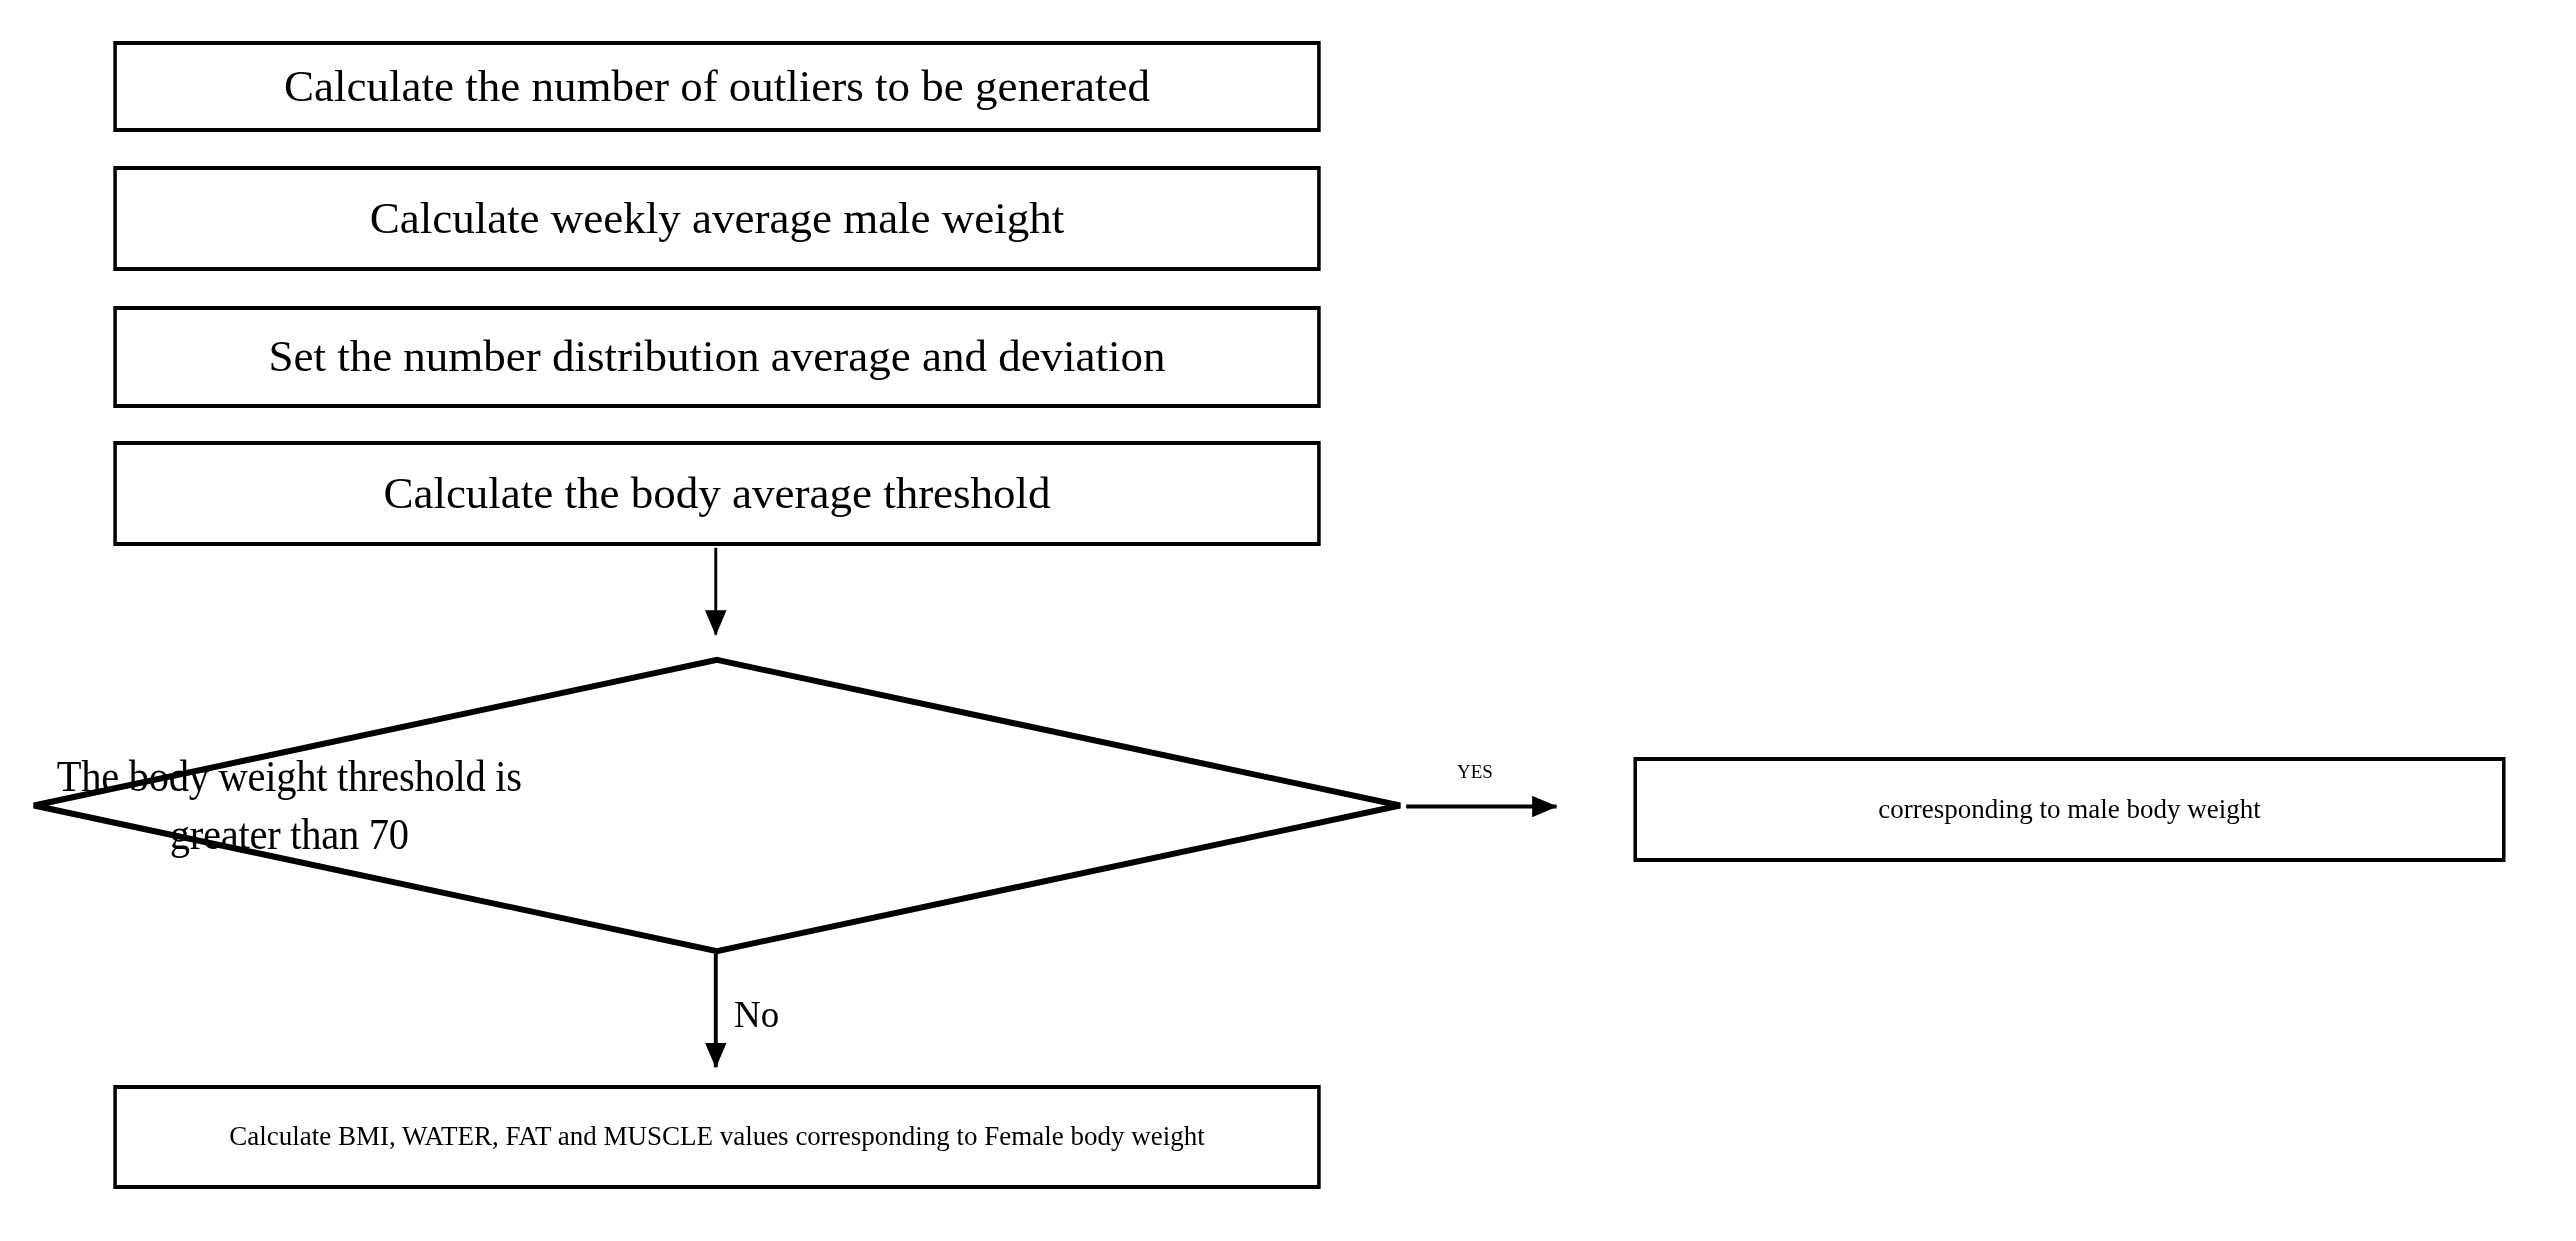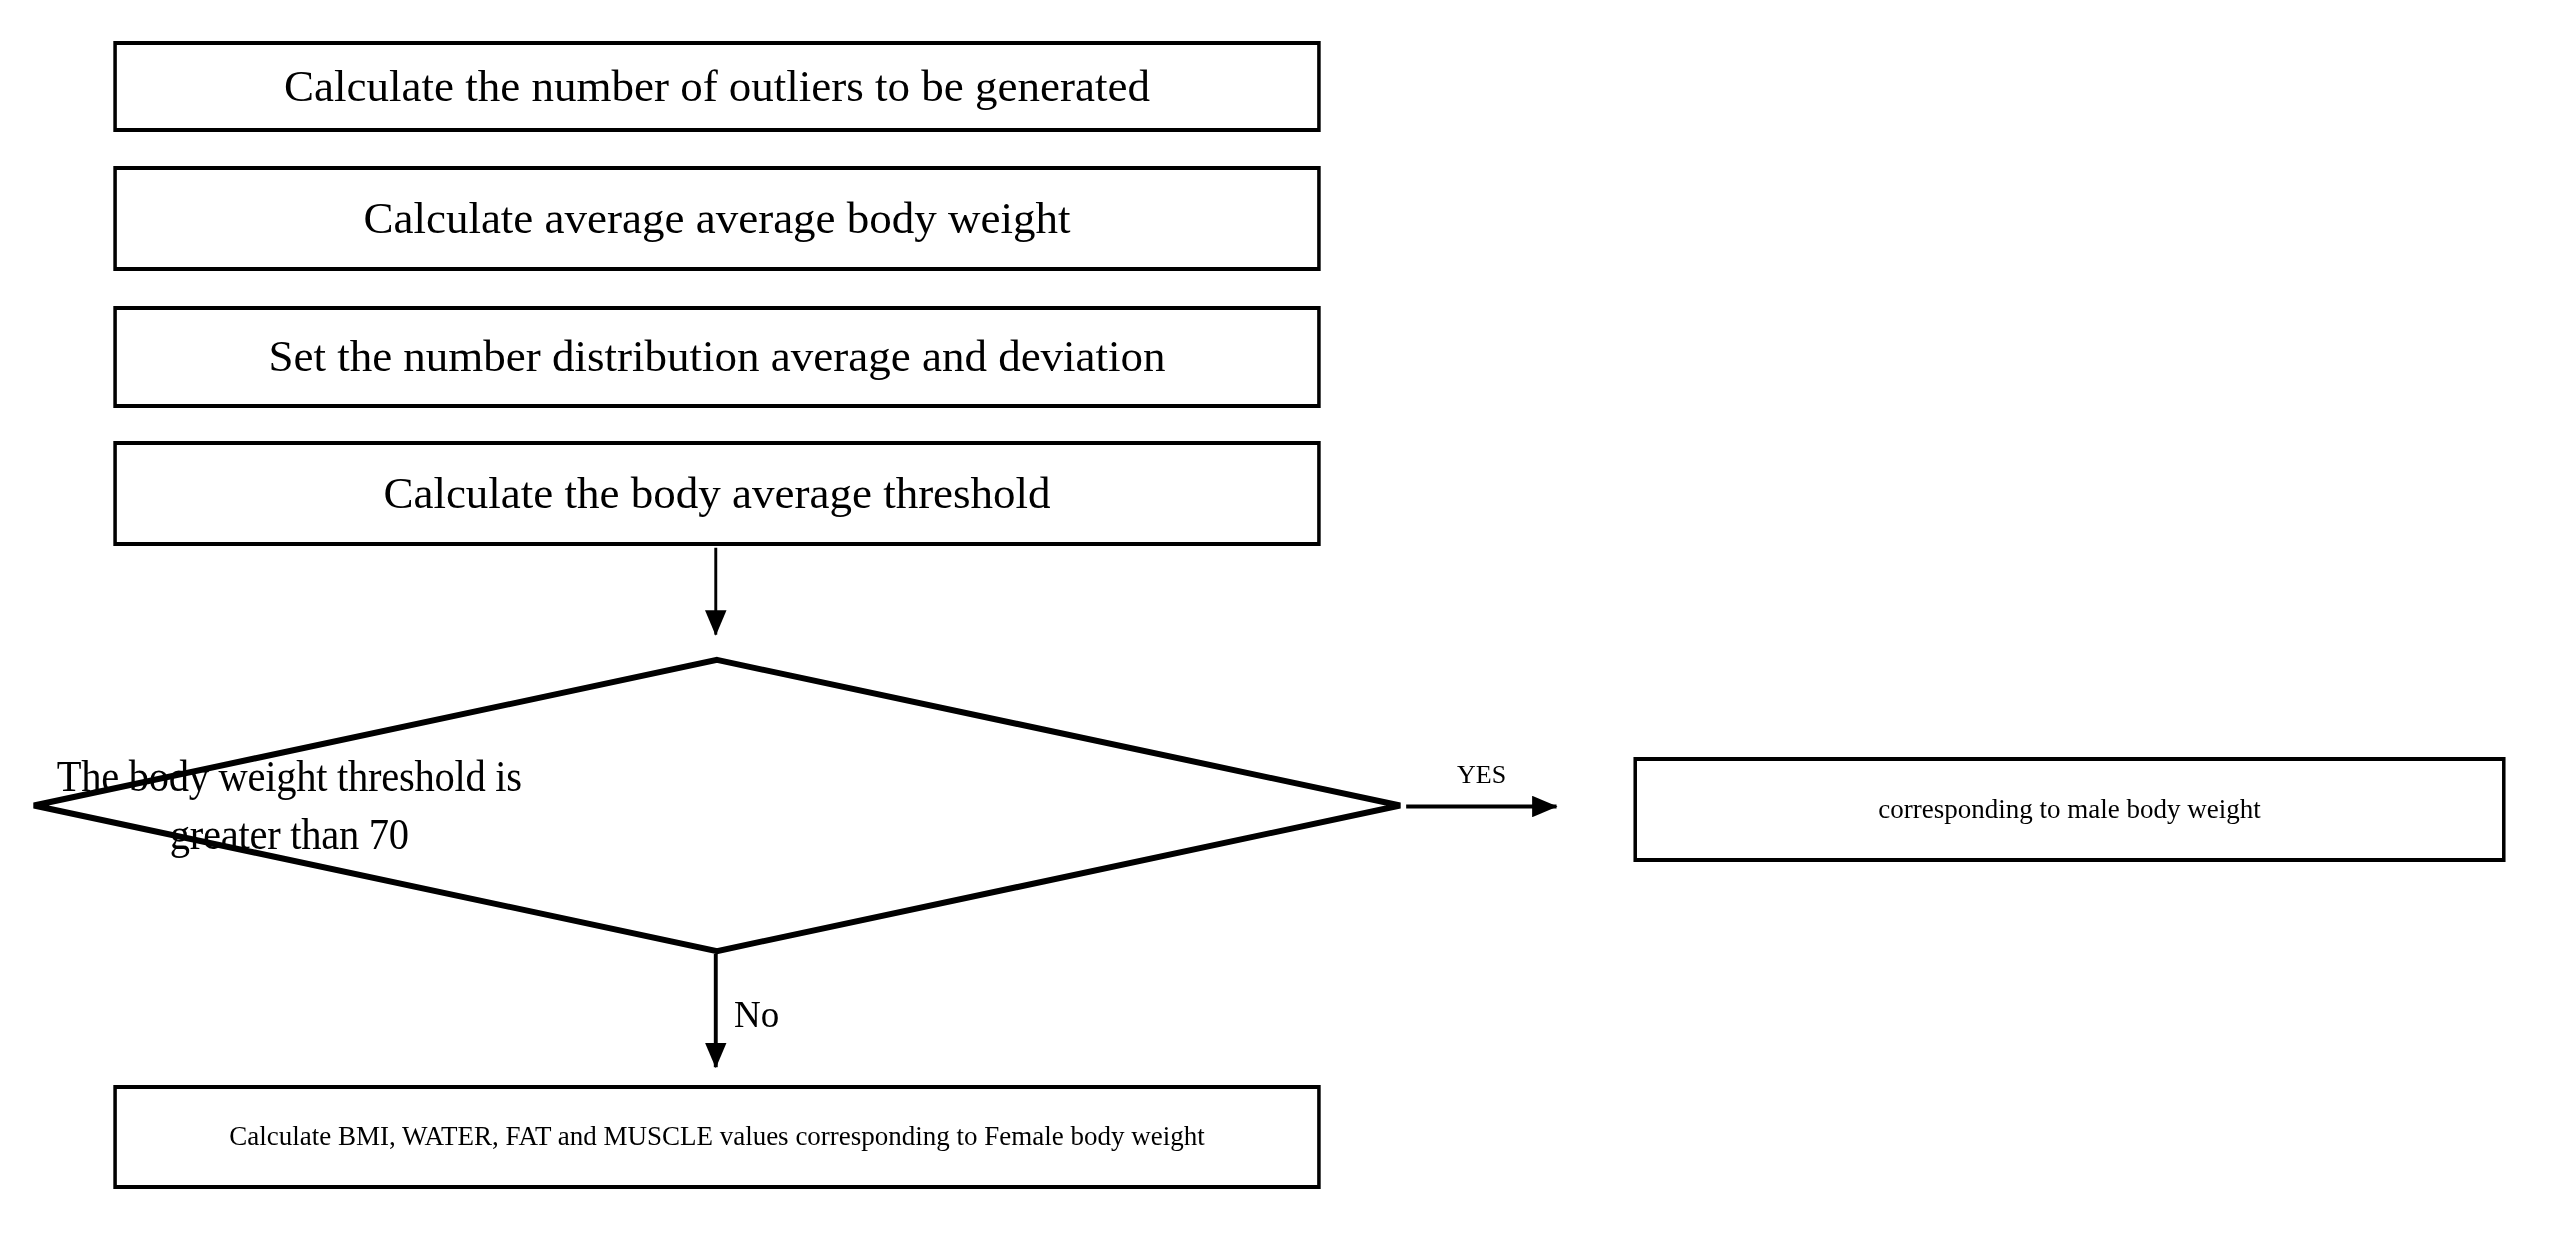--- a/index.html
+++ b/index.html
@@ -70,21 +70,21 @@
   .edge-layer {
     position: absolute;
     left: 0;
     top: 0;
     width: 2576px;
     height: 1241px;
     pointer-events: none;
   }
   .edge-label {
     position: absolute;
-    font-size: 26px;
+    font-size: 19px;
     line-height: 1;
     white-space: nowrap;
   }
   .t-big { font-size: 45px; }
   .t-small { font-size: 27px; }
 </style>
 </head>
 <body>
 
 <div id="canvas">
@@ -110,21 +110,21 @@
     <g>
       <line x1="733" y1="977" x2="733" y2="1093" stroke="#000000" stroke-width="4" marker-end="url(#arrowheadbig)"></line>
     </g>
   </svg>
 
   <div class="proc-box t-big" style="left:31px; top:41px; width:1372px; height:91px;">
     <span class="box-inner">Calculate the number of outliers to be generated</span>
   </div>
 
   <div class="proc-box t-big" style="left:31px; top:166px; width:1372px; height:105px;">
-    <span class="box-inner">Calculate average average body weight</span>
+    <span class="box-inner">Calculate weekly average male weight</span>
   </div>
 
   <div class="proc-box t-big" style="left:31px; top:306px; width:1372px; height:102px;">
     <span class="box-inner">Set the number distribution average and deviation</span>
   </div>
 
   <div class="proc-box t-big" style="left:31px; top:441px; width:1372px; height:105px;">
     <span class="box-inner">Calculate the body average threshold</span>
   </div>
 

